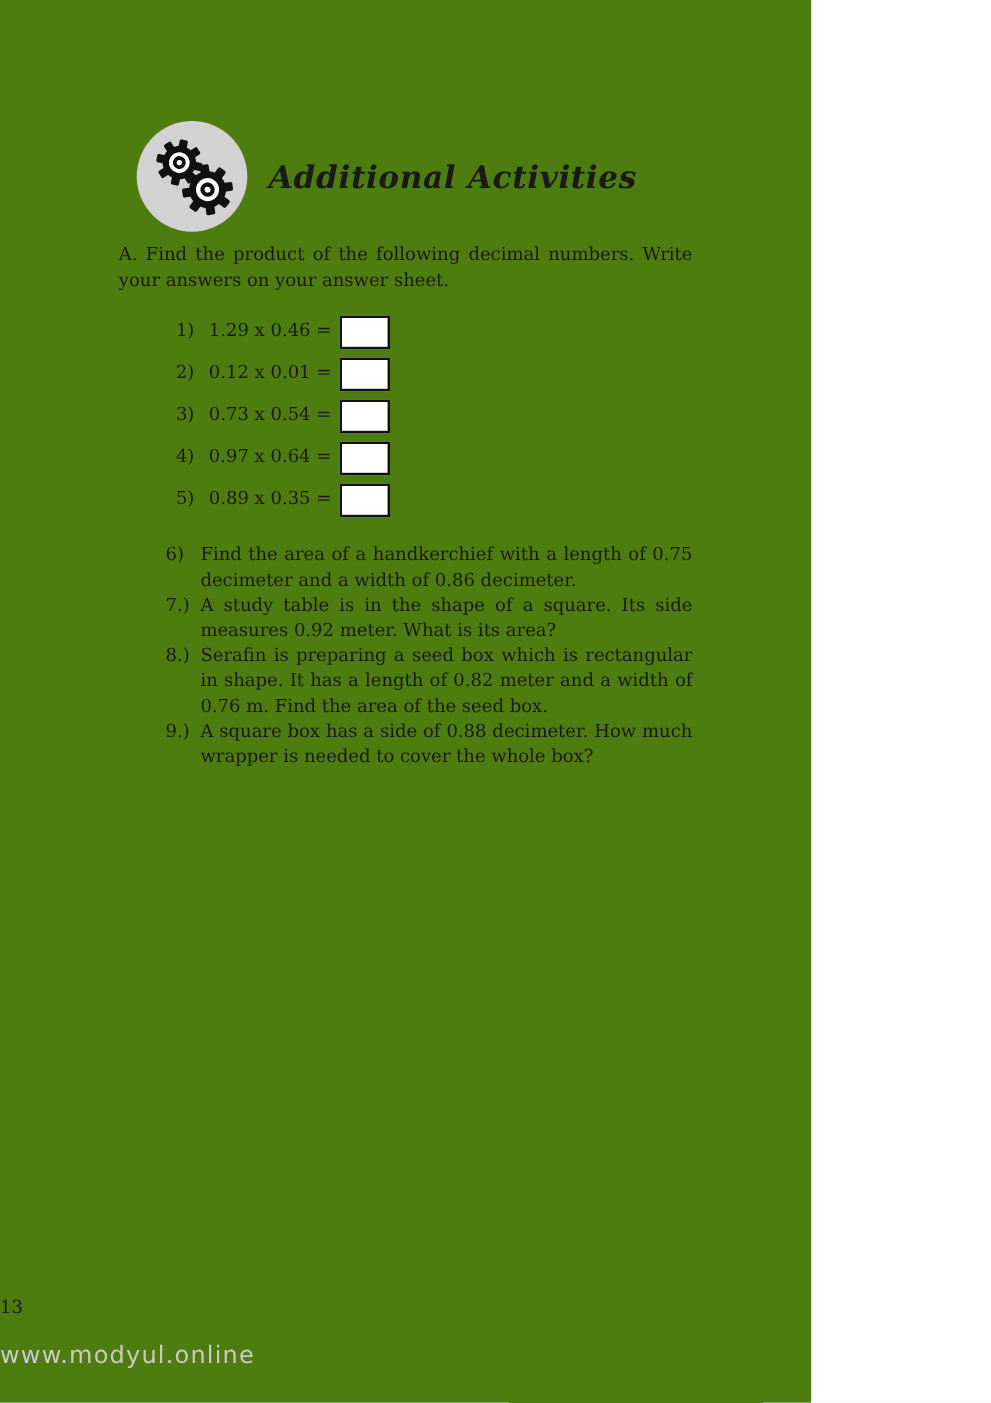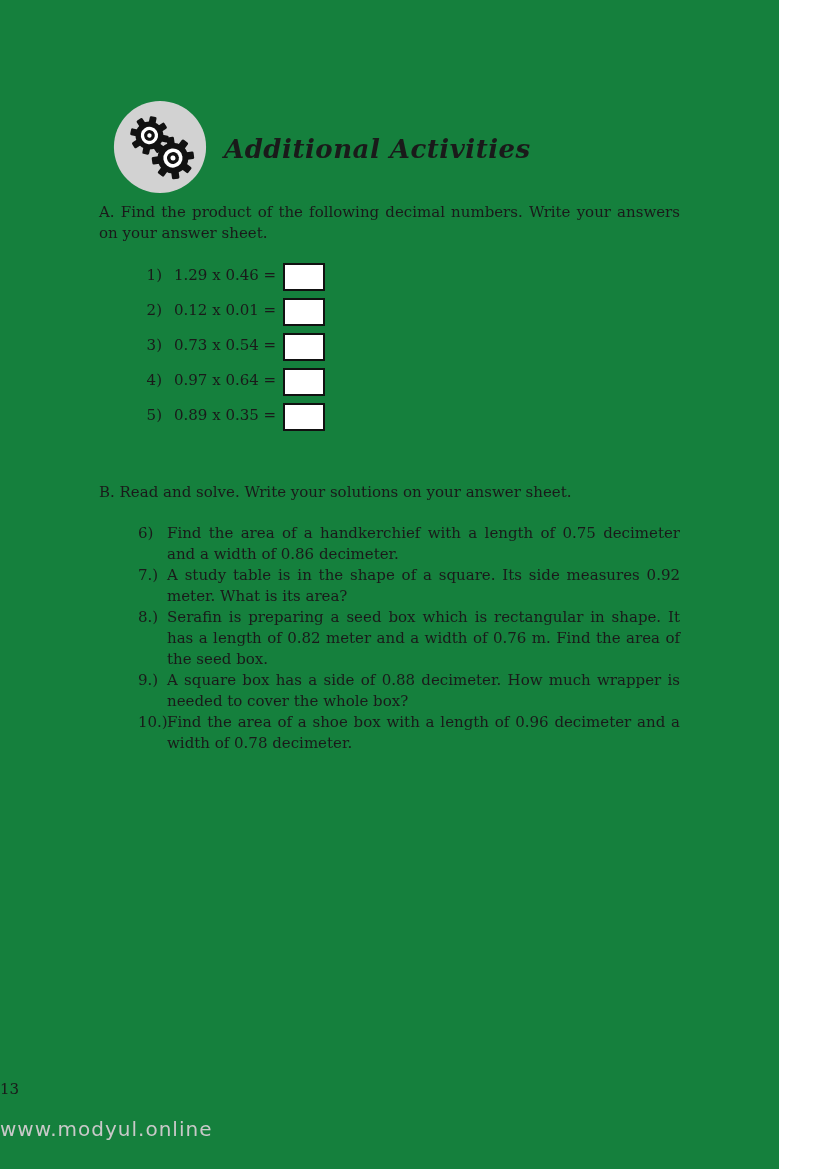--- a/index.html
+++ b/index.html
@@ -1,21 +1,21 @@
 <!DOCTYPE html>
 <html><head>
 <meta charset="utf-8">
 <style>
   * { margin: 0; padding: 0; box-sizing: border-box; }
   html, body { background: #ffffff; }
   .page {
     position: relative;
-    width: 779px;
+    width: 676px;
     height: 1169px;
-    background: #15803d;
+    background: #4d7c0f;
     font-family: "DejaVu Serif", "Liberation Serif", serif;
     color: #1a1a1a;
     overflow: hidden;
   }
   .header-row {
     display: flex;
     align-items: center;
     margin: 99px 0 0 112px;
   }
   .icon-wrap { width: 96px; height: 96px; flex-shrink: 0; }
@@ -140,41 +140,36 @@
       <span class="prob-expr">0.97 x 0.64 =</span>
       <span class="answer-box"></span>
     </div>
     <div class="prob-row">
       <span class="prob-marker">5)</span>
       <span class="prob-expr">0.89 x 0.35 =</span>
       <span class="answer-box"></span>
     </div>
   </div>
 
-  <p class="para para-b">B. Read and solve. Write your solutions on your answer sheet.</p>
 
   <div class="word-list">
     <div class="word-item">
       <span class="word-marker">6)</span>
       <span class="word-text">Find the area of a handkerchief with a length of 0.75 decimeter and a width of 0.86 decimeter.</span>
     </div>
     <div class="word-item">
       <span class="word-marker">7.)</span>
       <span class="word-text">A study table is in the shape of a square. Its side measures 0.92 meter. What is its area?</span>
     </div>
     <div class="word-item">
       <span class="word-marker">8.)</span>
       <span class="word-text">Serafin is preparing a seed box which is rectangular in shape. It has a length of 0.82 meter and a width of 0.76 m. Find the area of the seed box.</span>
     </div>
     <div class="word-item">
       <span class="word-marker">9.)</span>
       <span class="word-text">A square box has a side of 0.88 decimeter. How much wrapper is needed to cover the whole box?</span>
     </div>
-    <div class="word-item">
-      <span class="word-marker">10.)</span>
-      <span class="word-text">Find the area of a shoe box with a length of 0.96 decimeter and a width of 0.78 decimeter.</span>
-    </div>
   </div>
 
   <div class="page-number">13</div>
   <div class="watermark">www.modyul.online</div>
 
 </div>
 
 </body></html>

